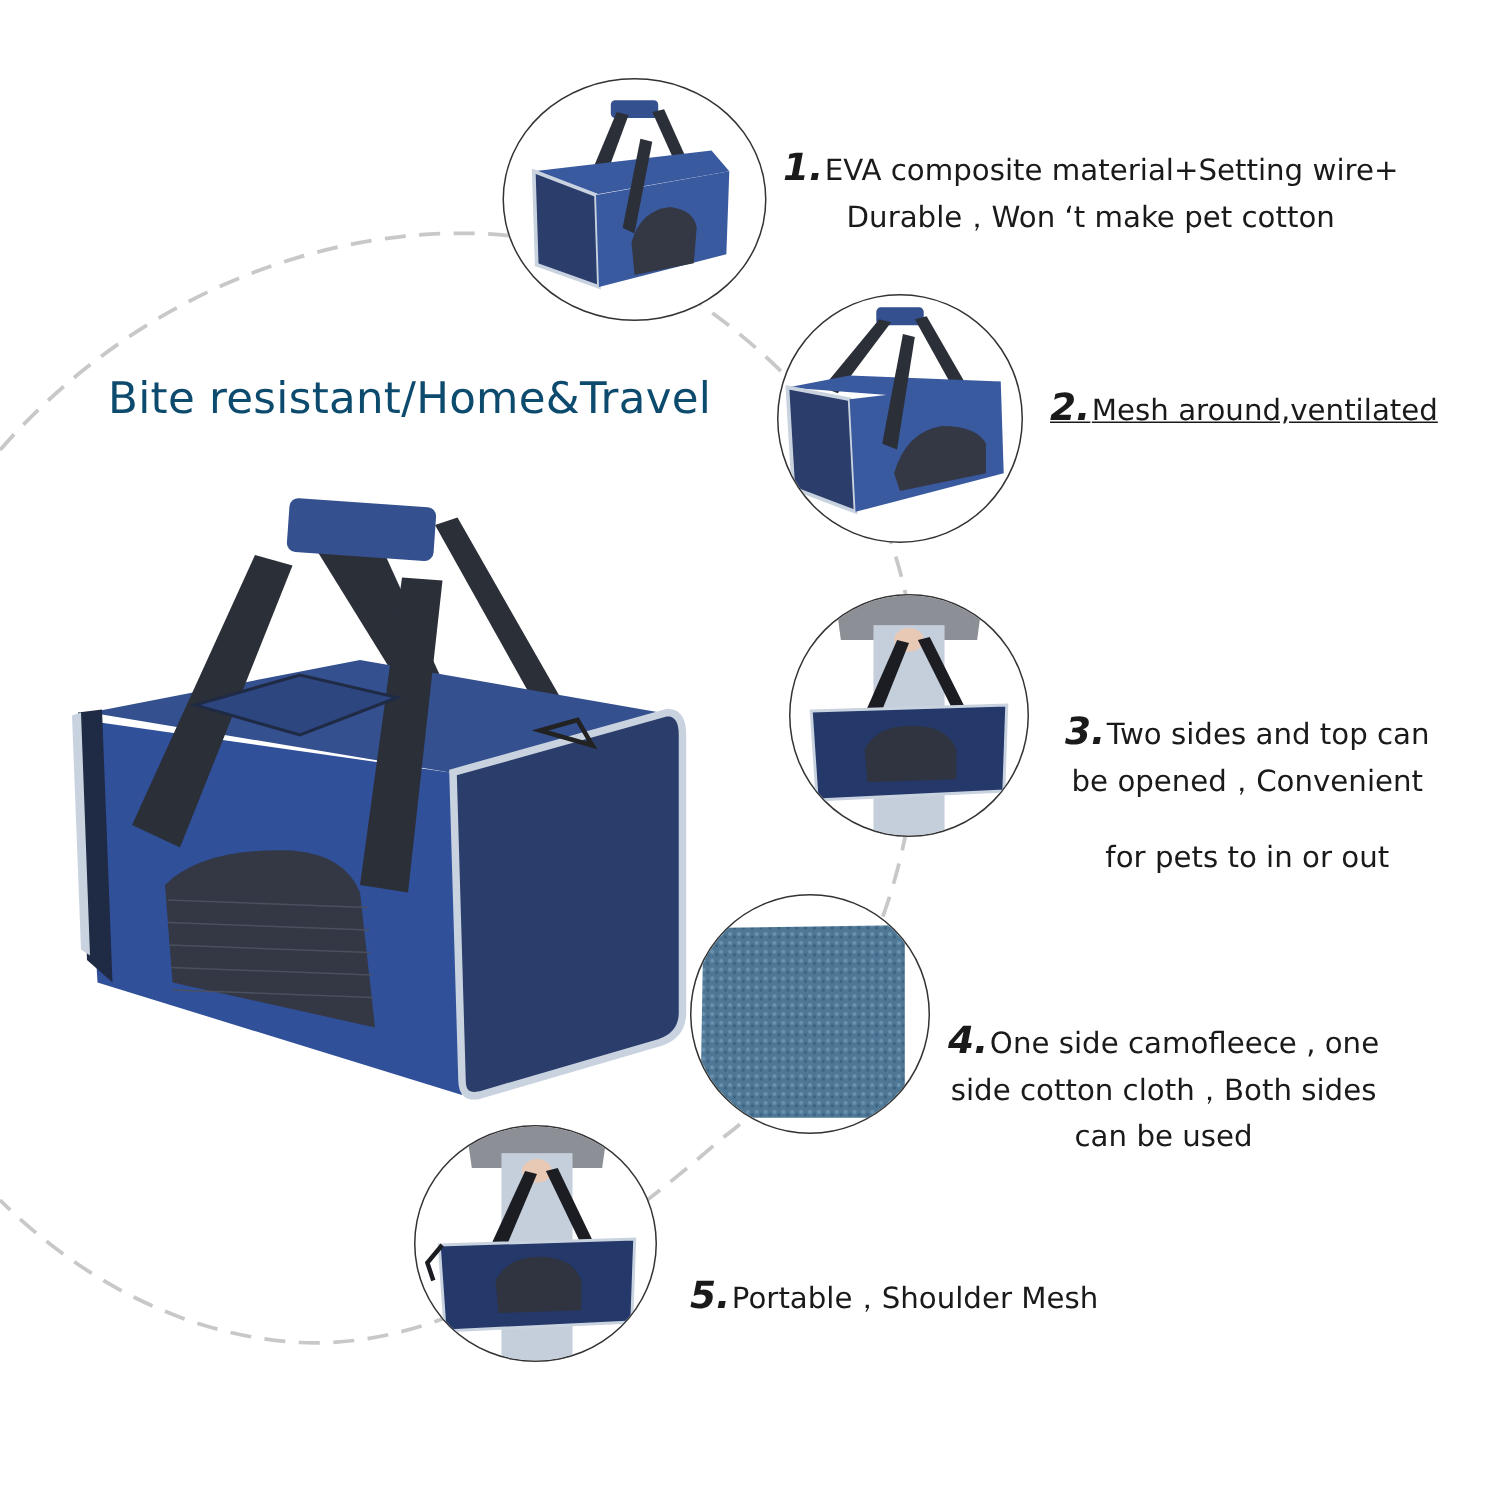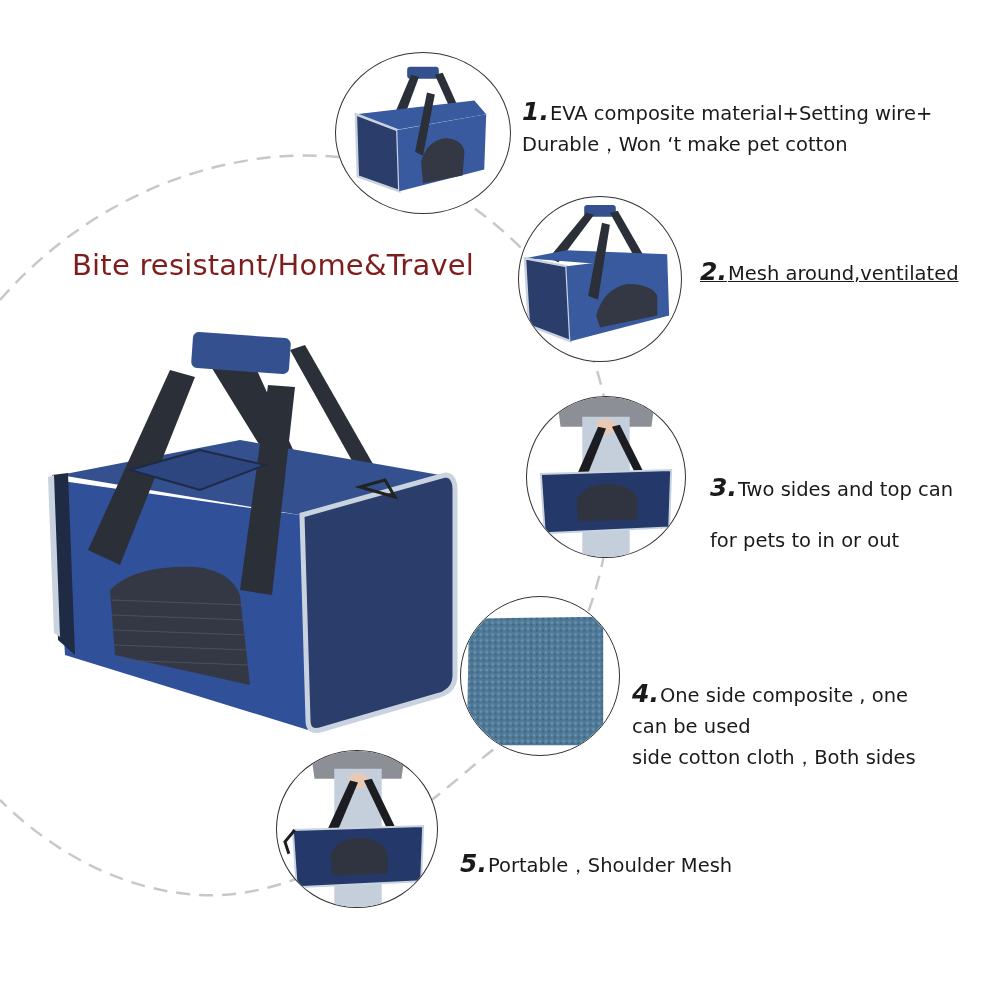--- a/index.html
+++ b/index.html
@@ -1,23 +1,23 @@
 <!DOCTYPE html>
 <html><head>
 <meta charset="utf-8">
 <style>
   html, body { margin: 0; padding: 0; background: #ffffff; }
   body { width: 1000px; height: 1000px; position: relative; overflow: hidden;
          font-family: "DejaVu Sans", "Liberation Sans", sans-serif; color: #1a1a1a; }
   .abs { position: absolute; }
   .arc { left: 0; top: 0; width: 1000px; height: 1000px; }
-  .headline { left: 72px; top: 248px; font-size: 29px; font-weight: 400; letter-spacing: 0.2px; white-space: nowrap; color: #7f1d1d; }
+  .headline { left: 72px; top: 248px; font-size: 29px; font-weight: 400; letter-spacing: 0.2px; white-space: nowrap; color: #0c4a6e; }
   .circle { border-radius: 50%; border: 1.5px solid #333; background: #fff; overflow: hidden; box-sizing: border-box; }
   .circle svg { width: 100%; height: 100%; display: block; }
-  .feature { font-size: 19.5px; line-height: 31px; color: #1a1a1a; white-space: nowrap; }
+  .feature { font-size: 19.5px; line-height: 31px; color: #1a1a1a; white-space: nowrap; text-align: center; }
   .feature .num { font-weight: 700; font-style: italic; font-size: 25px; margin-right: 1px; }
   .main-bag { left: 40px; top: 325px; width: 430px; height: 410px; }
   .main-bag svg { width: 100%; height: 100%; display: block; }
 </style>
 </head>
 <body>
 
 <svg class="abs arc" viewBox="0 0 1000 1000">
   <path d="M 0 300 C 140 140, 360 120, 470 205 C 560 270, 610 350, 612 470 C 612 600, 560 700, 480 760 C 400 830, 300 900, 200 895 C 110 890, 40 840, 0 800" fill="none" stroke="#c8c8c8" stroke-width="2.5" stroke-dasharray="14 9"></path>
 </svg>
@@ -99,39 +99,40 @@
     <rect x="56" y="20" width="48" height="142" fill="#c5cfdc"></rect>
     <ellipse cx="80" cy="30" rx="10" ry="8" fill="#e8c9b6"></ellipse>
     <path d="M50 80 L72 30 L80 32 L60 82 Z" fill="#1b1d22"></path>
     <path d="M112 82 L86 30 L94 28 L120 80 Z" fill="#1b1d22"></path>
     <path d="M14 78 L146 74 L144 132 L18 138 Z" fill="#24386a" stroke="#c9d3e0" stroke-width="2"></path>
     <path d="M50 104 Q58 88 82 88 Q106 88 112 104 L112 124 L52 126 Z" fill="#2f3440"></path>
   </svg>
 </div>
 <div class="abs feature" style="left:710px; top:472px;">
   <div><span class="num">3.</span><span>Two sides and top can</span></div>
+  <div>be opened，Convenient</div>
   <div style="margin-top:20px;">for pets to in or out</div>
 </div>
 
 <div class="abs circle" style="left:460px; top:596px; width:160px; height:160px;">
   <svg viewBox="0 0 160 160">
     <defs>
       <pattern id="fleece" width="6" height="6" patternUnits="userSpaceOnUse">
         <rect width="6" height="6" fill="#4e7896"></rect>
         <circle cx="2" cy="2" r="1.4" fill="#6a93b0"></circle>
         <circle cx="5" cy="4" r="1.1" fill="#3c6482"></circle>
       </pattern>
     </defs>
     <path d="M8 22 L138 20 Q144 20 144 28 L144 150 L12 150 Q6 150 6 142 Z" fill="url(#fleece)"></path>
   </svg>
 </div>
 <div class="abs feature" style="left:632px; top:678px;">
-  <div><span class="num">4.</span><span>One side composite , one</span></div>
+  <div><span class="num">4.</span><span>One side camofleece , one</span></div>
+  <div>side cotton cloth，Both sides</div>
   <div>can be used</div>
-  <div>side cotton cloth，Both sides</div>
 </div>
 
 <div class="abs circle" style="left:276px; top:750px; width:162px; height:158px;">
   <svg viewBox="0 0 162 158">
     <path d="M34 0 L130 0 L126 28 L38 28 Z" fill="#8c8f96"></path>
     <rect x="58" y="18" width="48" height="140" fill="#c5cfdc"></rect>
     <ellipse cx="82" cy="30" rx="10" ry="8" fill="#e8c9b6"></ellipse>
     <path d="M50 82 L74 30 L82 32 L60 84 Z" fill="#1b1d22"></path>
     <path d="M114 84 L88 30 L96 28 L122 82 Z" fill="#1b1d22"></path>
     <path d="M16 80 L148 76 L146 132 L20 138 Z" fill="#24386a" stroke="#c9d3e0" stroke-width="2"></path>

